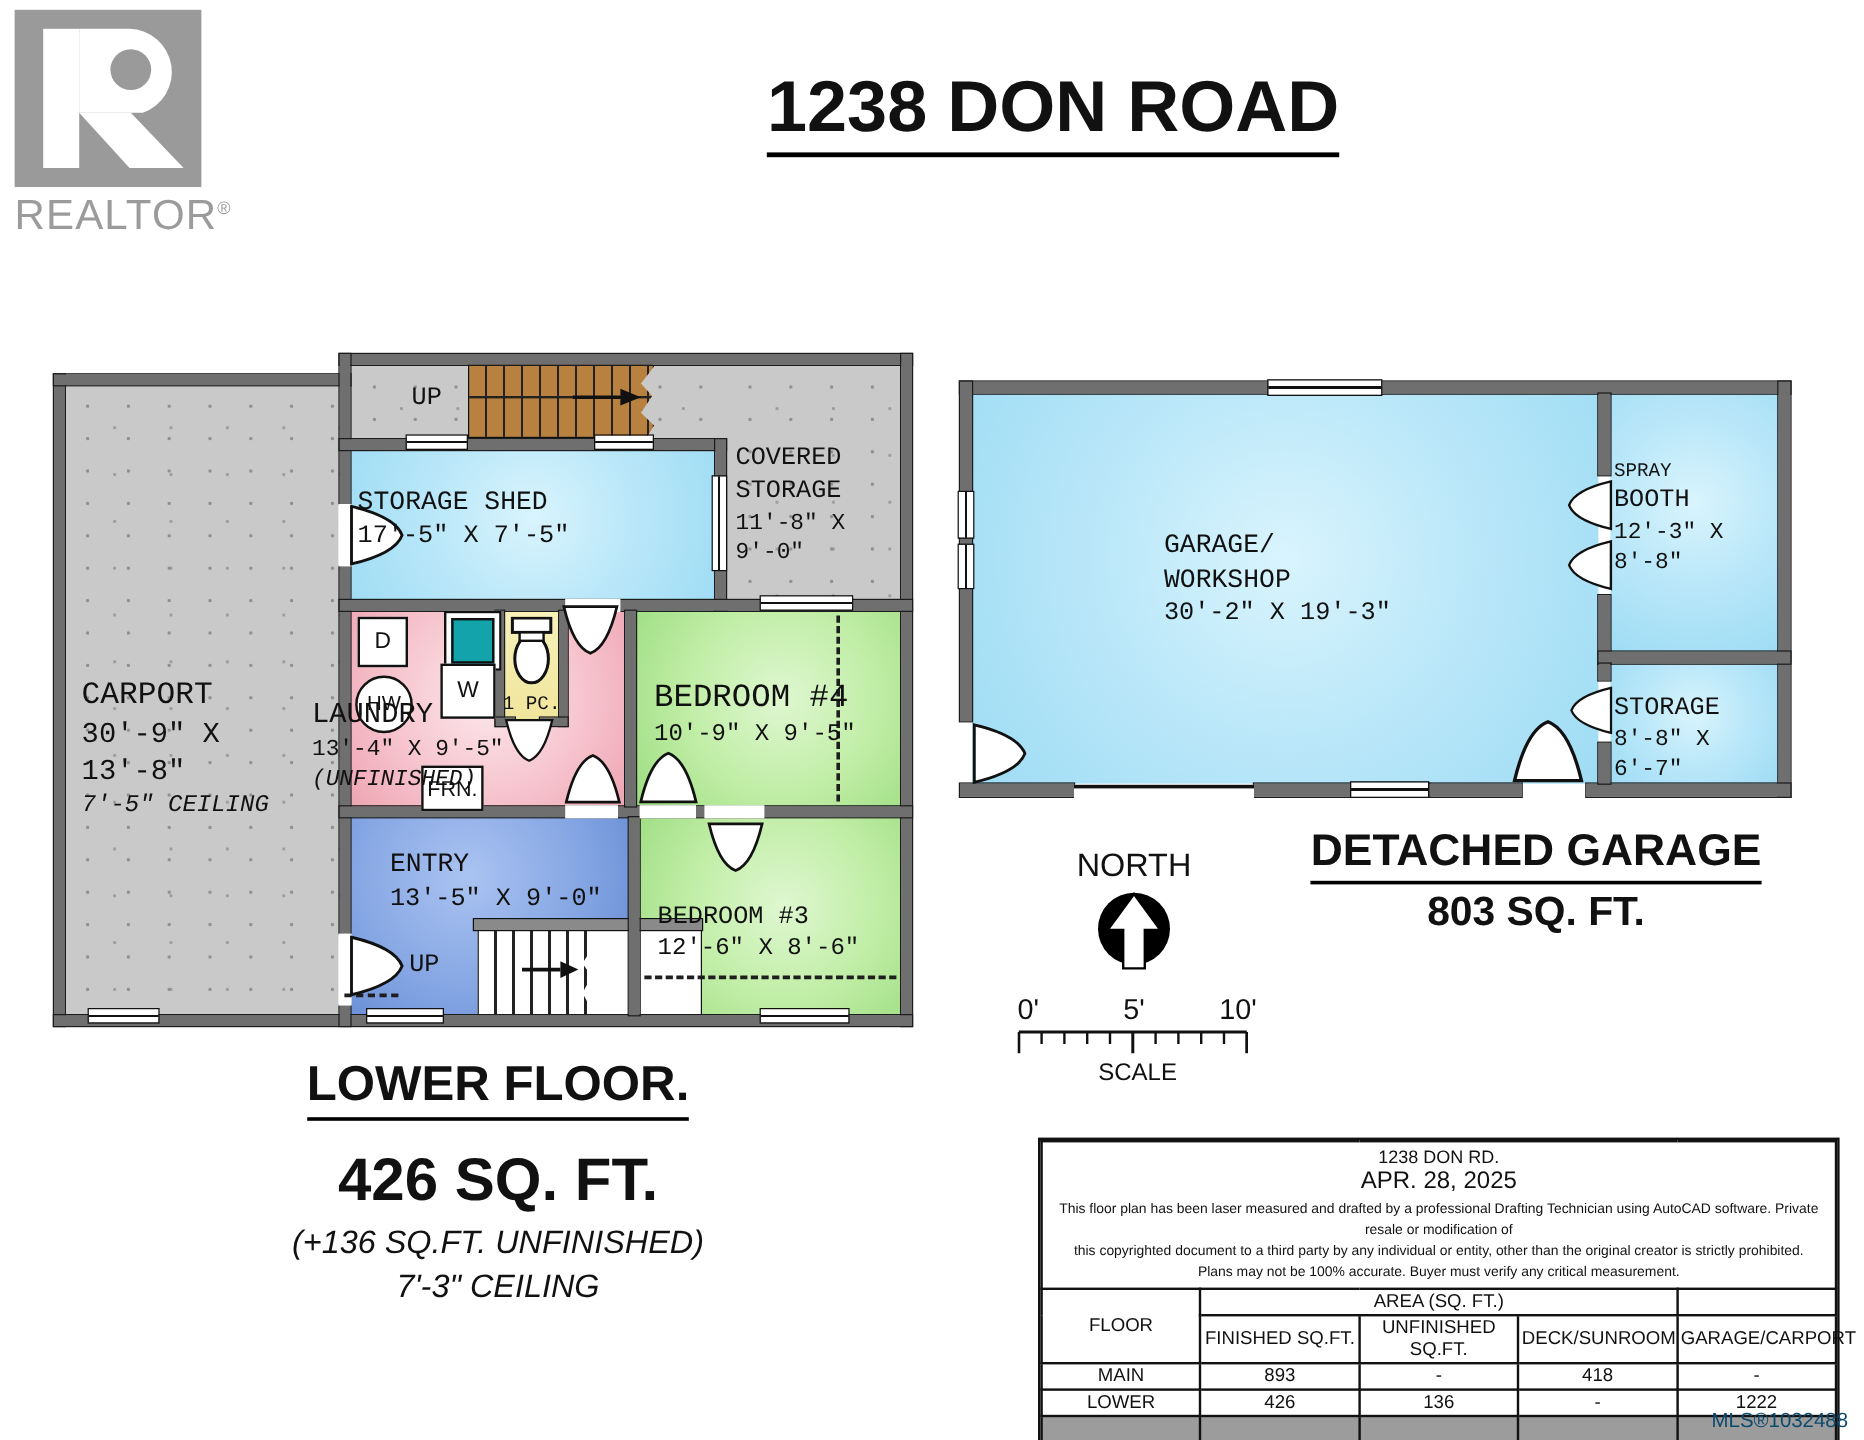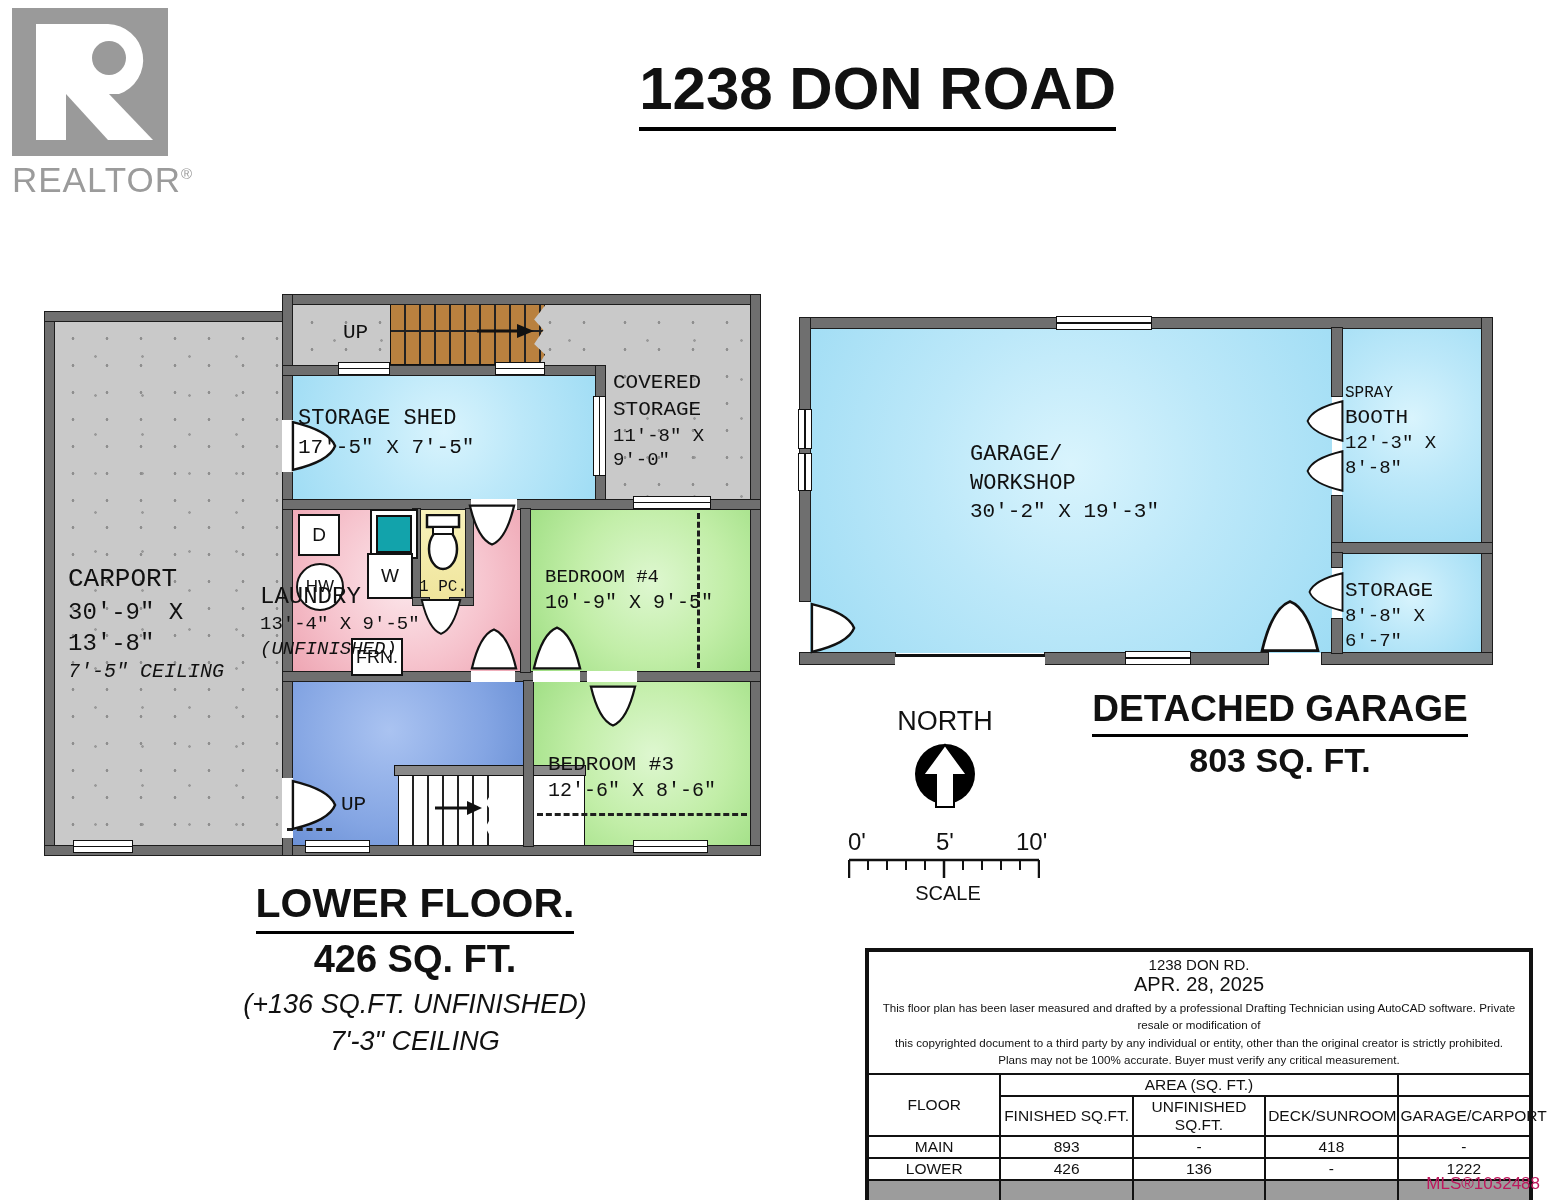--- a/index.html
+++ b/index.html
@@ -39,21 +39,21 @@
   .treadsB{position:absolute;left:0;top:0;height:100%;background:#fff;
     background-image:repeating-linear-gradient(90deg,transparent 0 13px,#222 13px 15px);
     clip-path:polygon(0 0,94% 0,100% 18%,90% 40%,98% 55%,90% 75%,100% 100%,0 100%);}
   .caption{position:absolute;text-align:center;z-index:9;}
   .u{display:inline-block;border-bottom:4px solid #000;padding-bottom:4px;}
   table.area{border-collapse:collapse;width:664px;table-layout:fixed;}
   table.area td{border:2px solid #111;text-align:center;padding:1px 2px;font-size:15.5px;}
   table.area .thead{font-size:15.5px;}
   .spacer-td{background:#9c9c9c;height:18px;}
   .disc{font-size:11.6px;line-height:1.5;}
-  .gray{color:#be185d;}
+  .gray{color:#0c4a6e;}
 </style>
 </head>
 <body>
 
 <div class="abs" style="left:12px;top:8px;width:170px;height:200px;">
   <svg width="156" height="148" viewBox="0 0 156 148">
     <rect x="0" y="0" width="156" height="148" fill="#9a9a9a"></rect>
     <rect x="24" y="16" width="30" height="116" fill="#fff"></rect>
     <path d="M54 16 H96 A36 36 0 0 1 107 86 L54 86 Z" fill="#fff"></path>
     <circle cx="97" cy="50" r="17" fill="#9a9a9a"></circle>
@@ -197,22 +197,26 @@
   </div>
   <div class="rlabel" style="left:215px;top:286px;width:215px;">
     <div style="font-size:24px;">LAUNDRY</div>
     <div style="font-size:19px;">13'-4" X 9'-5"</div>
     <div style="font-size:19px;font-style:italic;">(UNFINISHED)</div>
   </div>
   <div class="rlabel" style="left:374px;top:282px;width:50px;font-size:16px;z-index:9;">
     <span>1 PC.</span>
   </div>
   <div class="rlabel" style="left:500px;top:270px;width:200px;">
-    <div style="font-size:19px;">BEDROOM #4</div>
+    <div style="font-size:27px;">BEDROOM #4</div>
     <div style="font-size:20px;">10'-9" X 9'-5"</div>
+  </div>
+  <div class="rlabel" style="left:280px;top:412px;width:200px;">
+    <div style="font-size:22px;">ENTRY</div>
+    <div style="font-size:21px;">13'-5" X 9'-0"</div>
   </div>
   <div class="rlabel" style="left:503px;top:456px;width:200px;">
     <div style="font-size:21px;">BEDROOM #3</div>
     <div style="font-size:20px;">12'-6" X 8'-6"</div>
   </div>
 </div>
 
 <div class="abs" style="left:800px;top:313px;width:692px;height:355px;">
 
   <div class="room blue" style="left:10px;top:15px;width:522px;height:325px;"></div>
@@ -266,21 +270,21 @@
     <div style="font-size:19px;">12'-3" X 8'-8"</div>
   </div>
   <div class="rlabel" style="left:545px;top:264px;width:135px;">
     <div style="font-size:21px;">STORAGE</div>
     <div style="font-size:19px;">8'-8" X 6'-7"</div>
   </div>
 </div>
 
 <div class="caption" style="left:230px;top:880px;width:370px;">
   <div style="font-size:41px;font-weight:bold;"><span class="u" style="border-bottom-width:3px;">LOWER FLOOR.</span></div>
-  <div style="font-size:38px;font-weight:bold;margin-top:4px;">426 SQ. FT.</div>
+  <div style="font-size:50px;font-weight:bold;margin-top:20px;">426 SQ. FT.</div>
   <div style="font-size:27px;font-style:italic;margin-top:8px;">(+136 SQ.FT. UNFINISHED)</div>
   <div style="font-size:27px;font-style:italic;margin-top:6px;">7'-3" CEILING</div>
 </div>
 
 <div class="caption" style="left:1070px;top:688px;width:420px;text-align:center;">
   <div style="font-size:37px;font-weight:bold;"><span class="u" style="border-bottom-width:3px;">DETACHED GARAGE</span></div>
   <div style="font-size:34px;font-weight:bold;margin-top:4px;">803 SQ. FT.</div>
 </div>
 
 <div class="caption" style="left:885px;top:706px;width:120px;">

